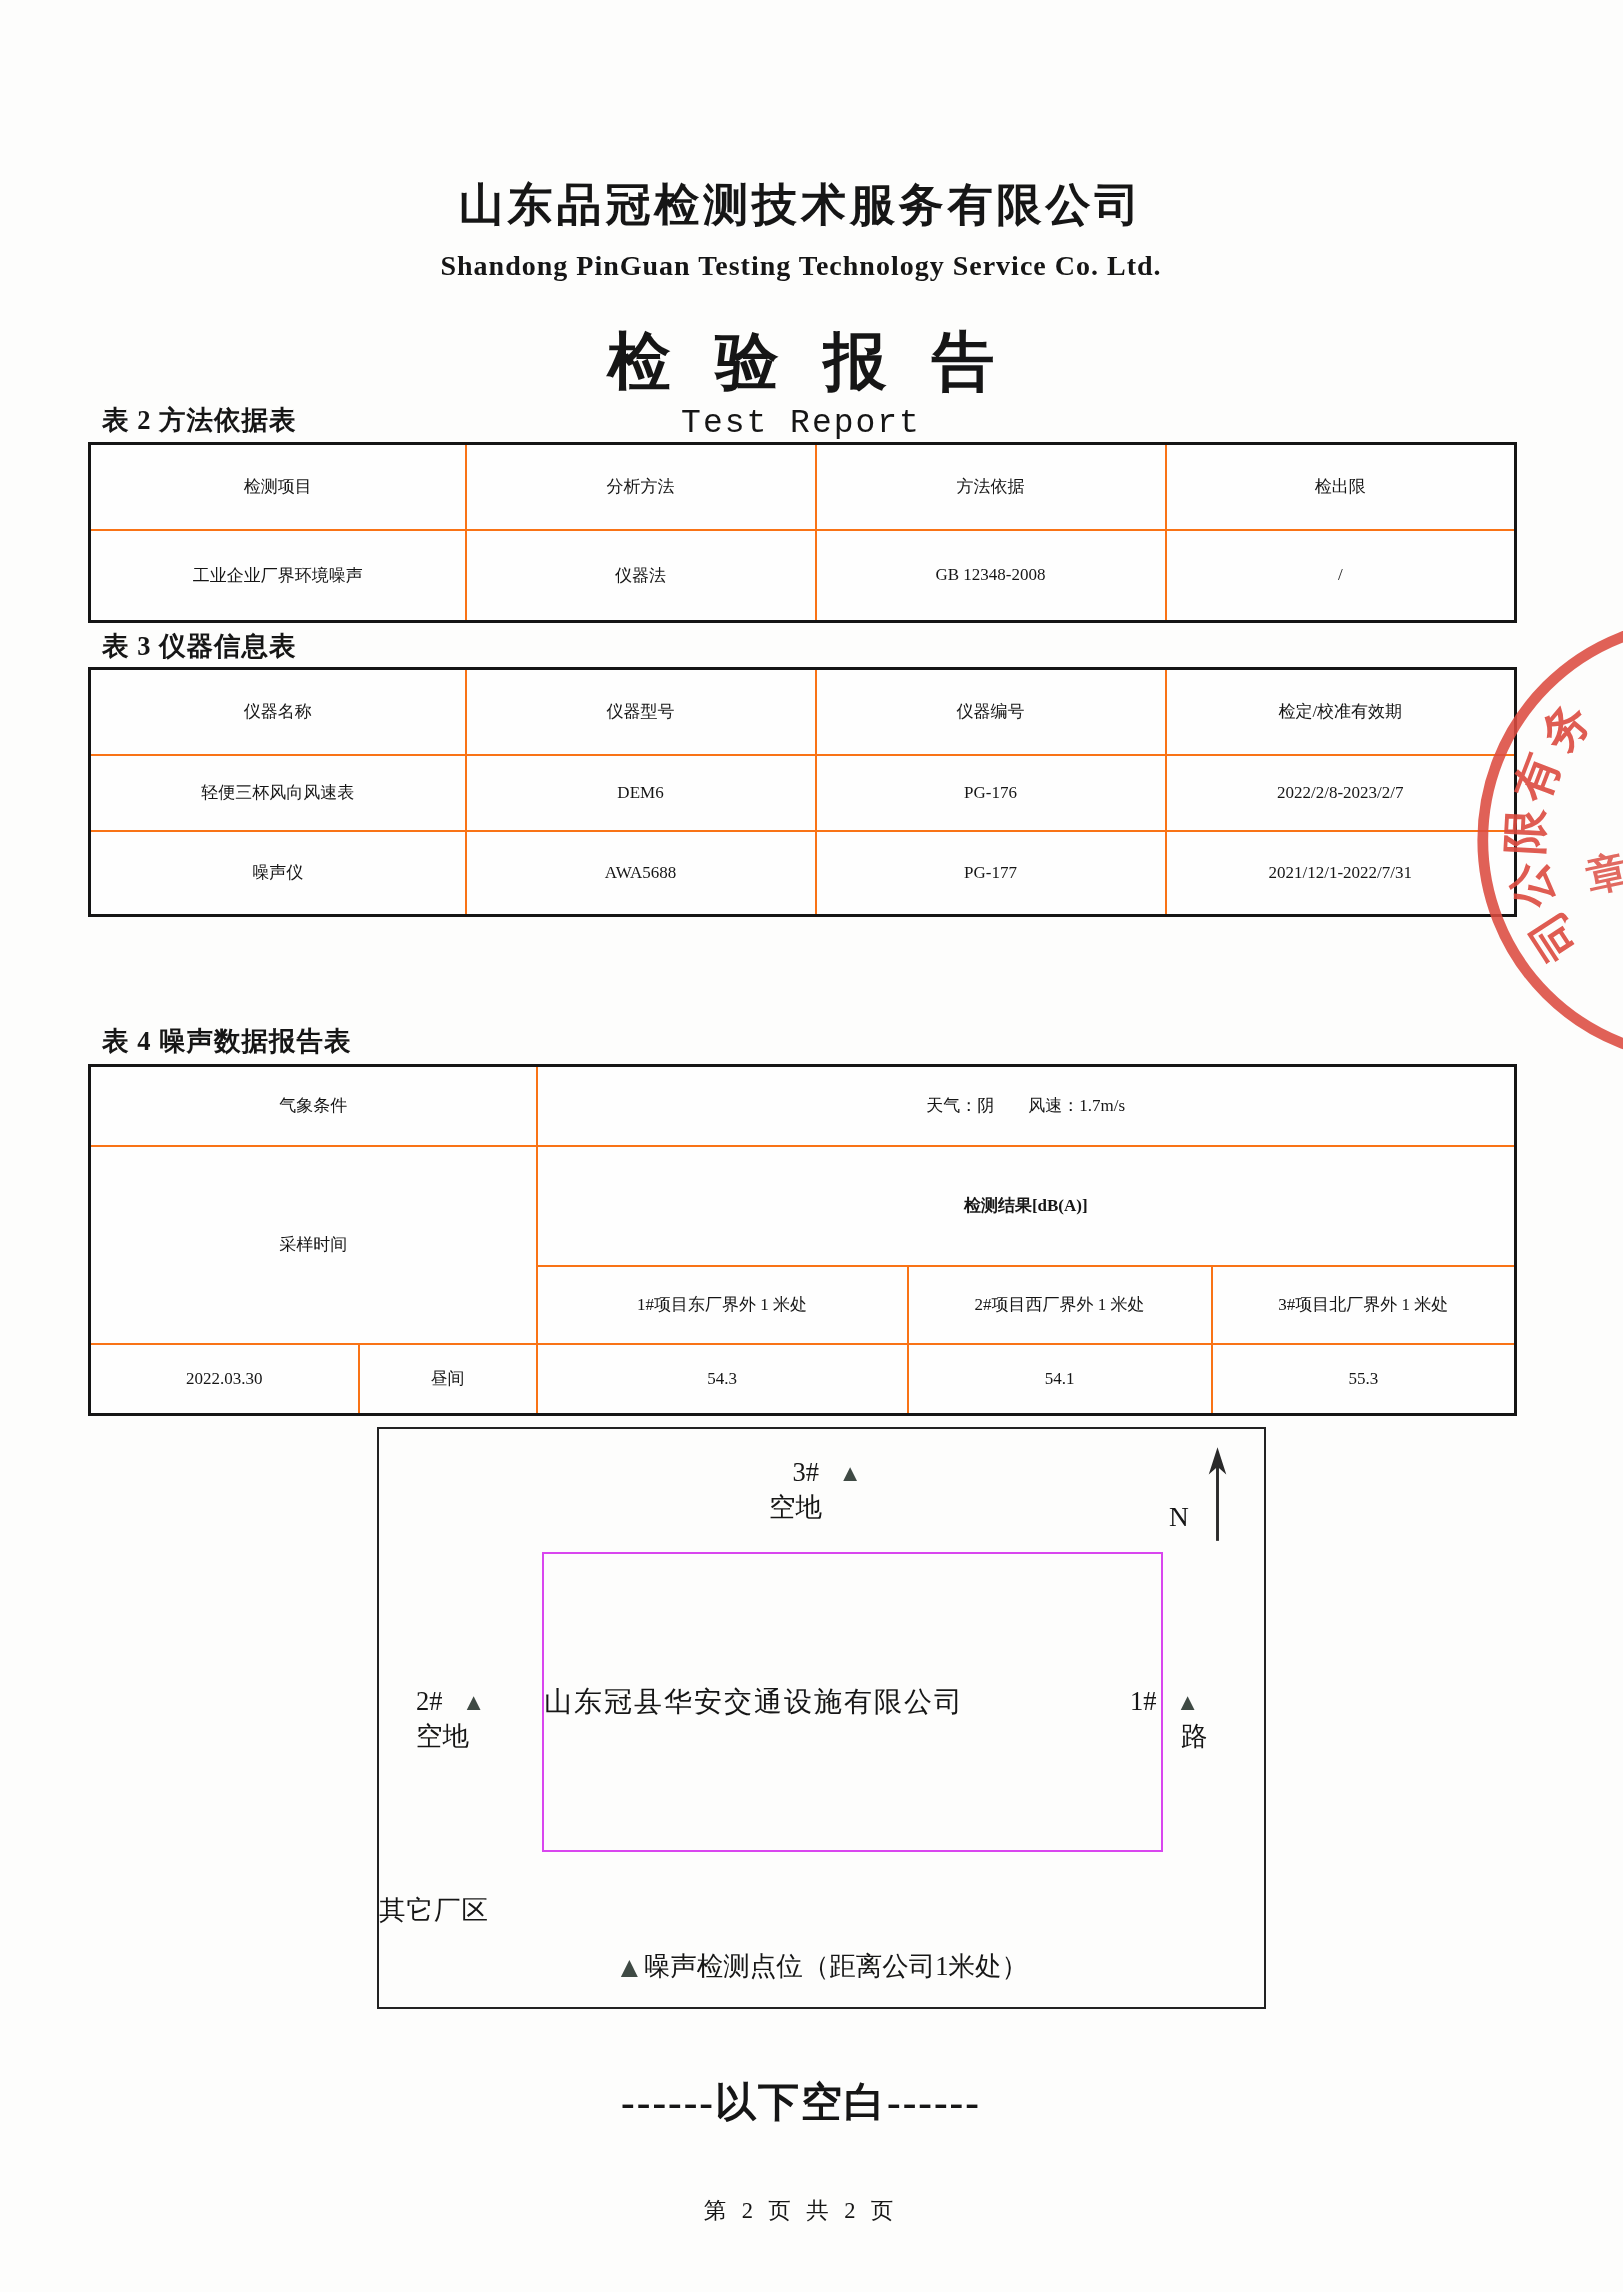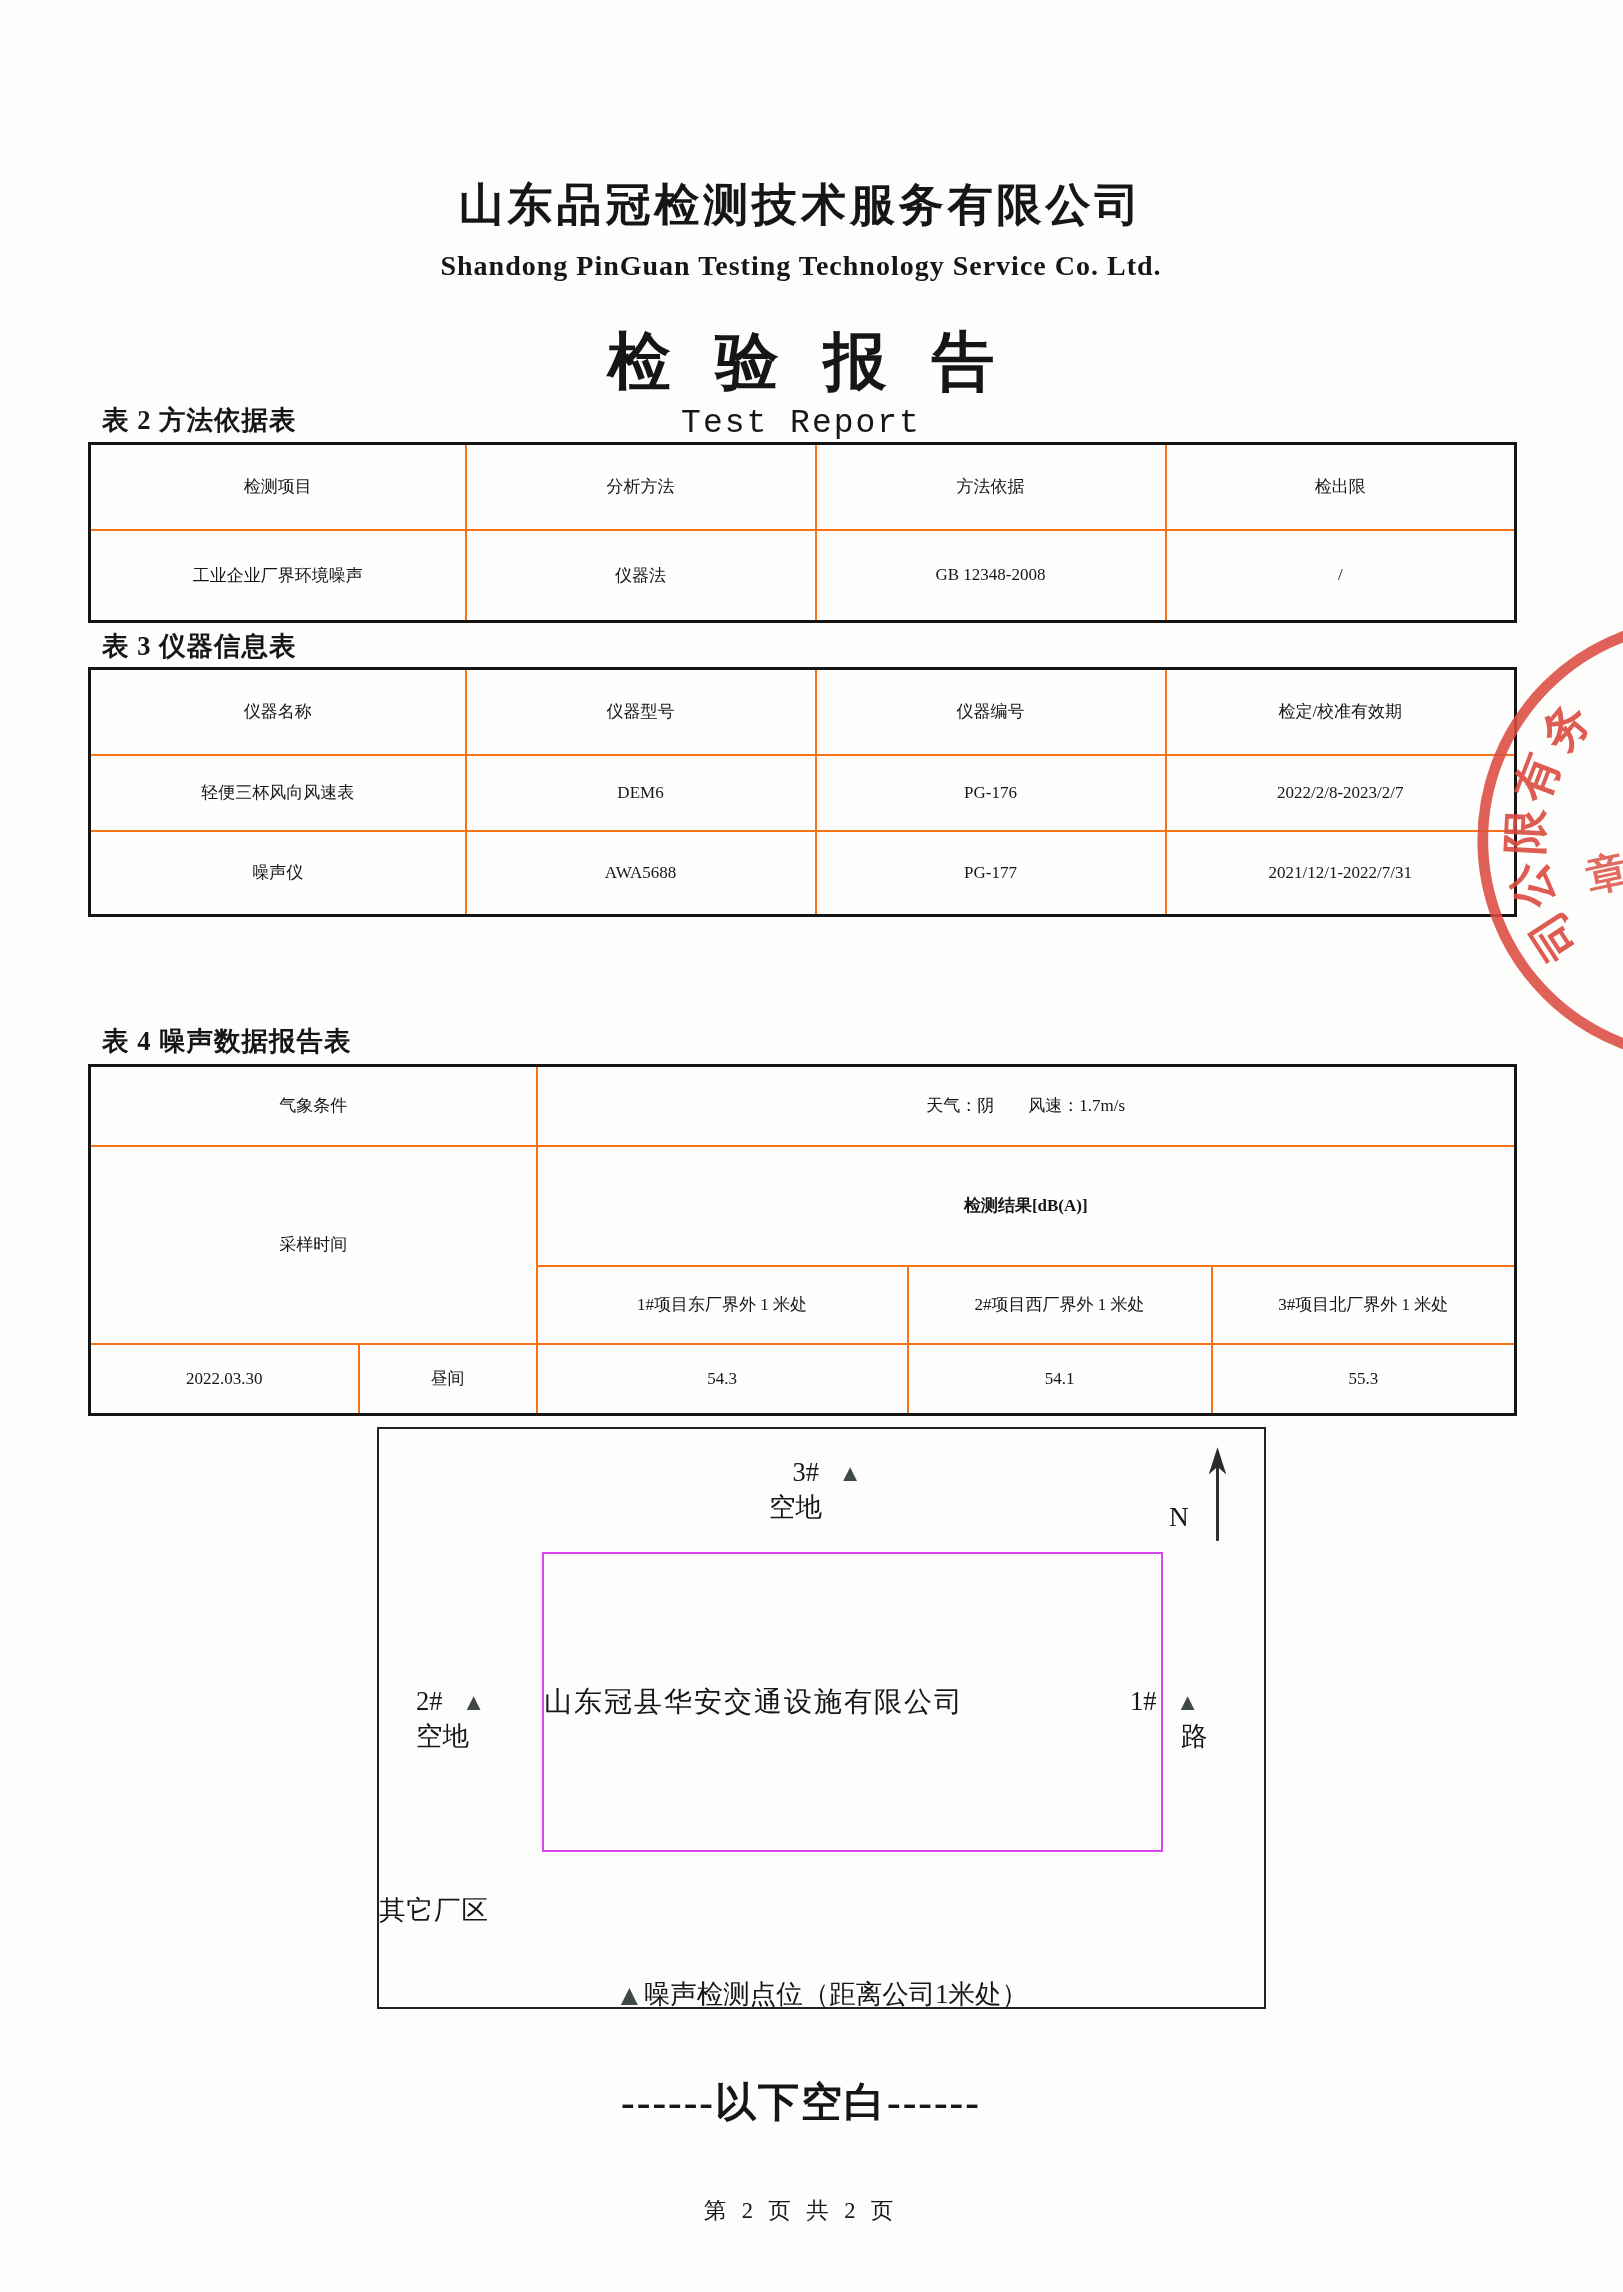--- a/index.html
+++ b/index.html
@@ -44,21 +44,21 @@
               display:flex; align-items:center; justify-content:flex-start; font-size:28px; letter-spacing:2px;margin-left:33px; }
   .tri { color:#3f4a44; font-size:23.5px; line-height:1; }
   .ptbox { position:absolute; font-size:26.5px; line-height:35px; }
   .pt3 { left:390px; top:25.5px; }
   .pt3 .l1 { padding-left:23.5px; }
   .pt2 { left:37px; top:255px; }
   .pt1 { left:751px; top:255px; }
   .pt1 .l2 { padding-left:51px; }
   .gap { display:inline-block; width:19.6px; }
   .other-area { position:absolute; left:0; right:0; top:463px; text-align:left; font-size:26.5px; letter-spacing:1px; }
-  .legend { position:absolute; left:0; right:0; top:547px; text-align:center; font-size:26.5px; }
+  .legend { position:absolute; left:0; right:0; top:519px; text-align:center; font-size:26.5px; }
   .legend .tri { font-size:29px; vertical-align:-2px; }
   .north { position:absolute; left:819px; top:17.6px; }
   .north-n { position:absolute; left:790px; top:73px; font-size:27.4px; }
 
   
   .blank-note { left:88px; top:2027px; width:1426px; font-size:41px; font-weight:bold; letter-spacing:2px; }
   .page-num { left:88px; top:2147px; width:1426px; font-size:22.5px; letter-spacing:4.9px; }
 
   
   .stamp { position:absolute; left:1421px; top:588px; width:202px; height:510px; pointer-events:none; }

